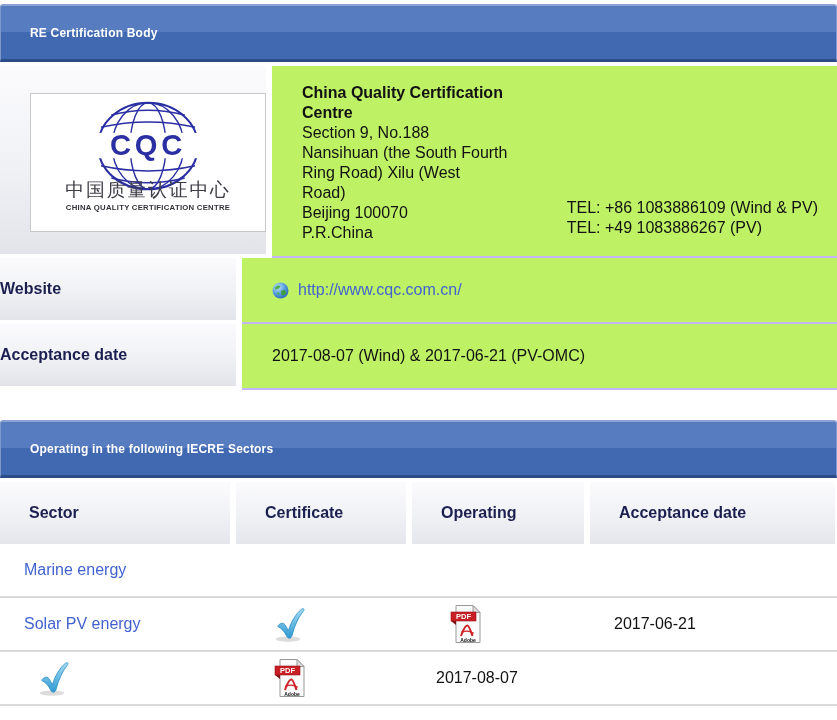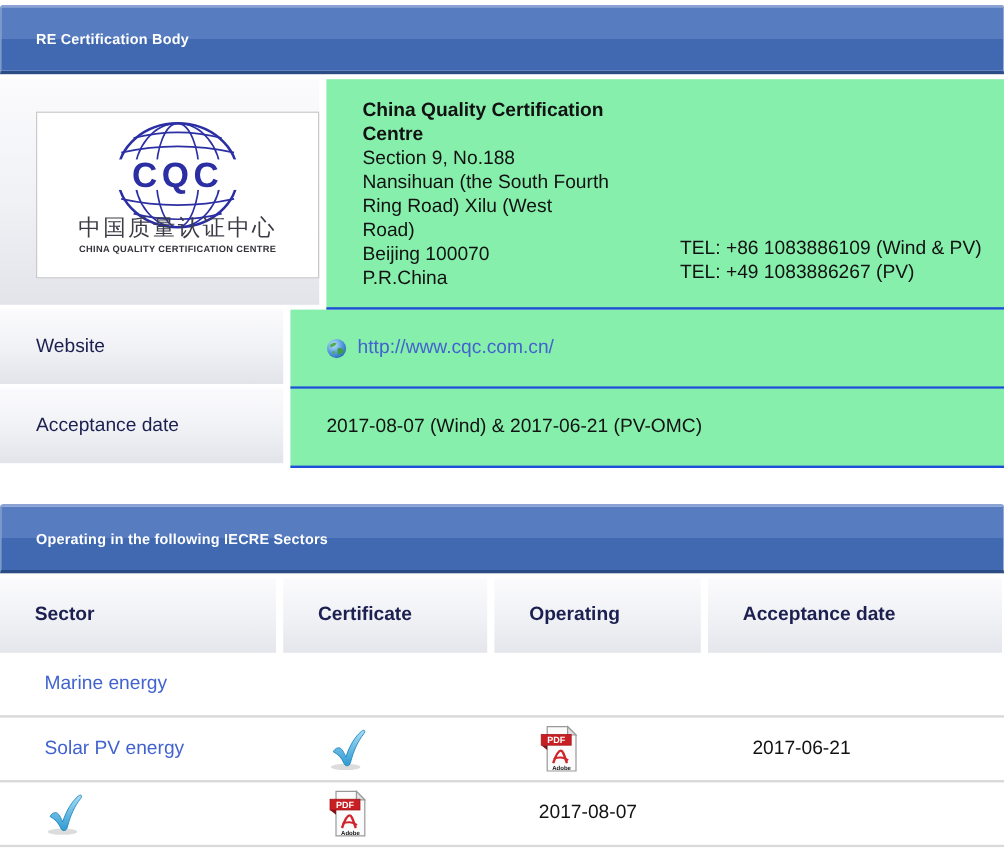--- a/index.html
+++ b/index.html
@@ -15,22 +15,22 @@
     color:#ffffff;font-size:12px;font-weight:bold;letter-spacing:.2px;
   }
   .second{margin-top:30px;}
 
   .info-table{margin-top:4px;}
   .info-row{display:flex;align-items:stretch;}
   .cell-left{
     flex:0 0 236px;box-sizing:border-box;margin-right:6px;margin-bottom:4px;
     background:linear-gradient(180deg,#fbfbfd 0%,#f0f1f5 55%,#e2e4ea 100%);
   }
-  .label-cell{display:flex;align-items:center;padding-left:30px;font-weight:normal;color:#1c2050;}
-  .cell-right{flex:1 1 auto;box-sizing:border-box;border-bottom:2px solid #1d4ed8;background:#86efac;}
+  .label-cell{display:flex;align-items:center;font-weight:bold;color:#1c2050;}
+  .cell-right{flex:1 1 auto;box-sizing:border-box;border-bottom:2px solid #c4b5fd;background:#bef264;}
   .row-org{min-height:192px;}
   .row-small{height:66px;}
   .value-cell{display:flex;align-items:center;padding-left:30px;gap:9px;}
 
   .logo-cell{display:block;}
   .logo-box{
     margin:27px 0 0 30px;width:236px;height:139px;box-sizing:border-box;
     background:#fff;border:1px solid #c9c9c9;display:flex;align-items:center;justify-content:center;
   }
   .logo-box svg{display:block;}
@@ -48,21 +48,21 @@
   .sector-head{display:grid;grid-template-columns:230px 170px 172px 245px;column-gap:6px;margin-top:4px;}
   .head-cell{
     box-sizing:border-box;height:62px;display:flex;align-items:center;padding-left:29px;
     font-weight:bold;color:#1c2050;
     background:linear-gradient(180deg,#fbfbfd 0%,#f0f1f5 55%,#e4e6ec 100%);
   }
   .sector-row{
     display:grid;grid-template-columns:230px 170px 172px 245px;column-gap:6px;
     border-bottom:2px solid #d9d9d9;height:52px;
   }
-  .sc{display:flex;align-items:center;padding-left:37px;box-sizing:border-box;}
+  .sc{display:flex;align-items:center;padding-left:24px;box-sizing:border-box;}
   .sc-operating,.sc-cert{padding-left:37px;}
   .check-wrap,.pdf-wrap{display:inline-flex;}
 </style>
 </head>
 <body>
 
 <div class="page">
 
   <div class="section-header">
     <span>RE Certification Body</span>

